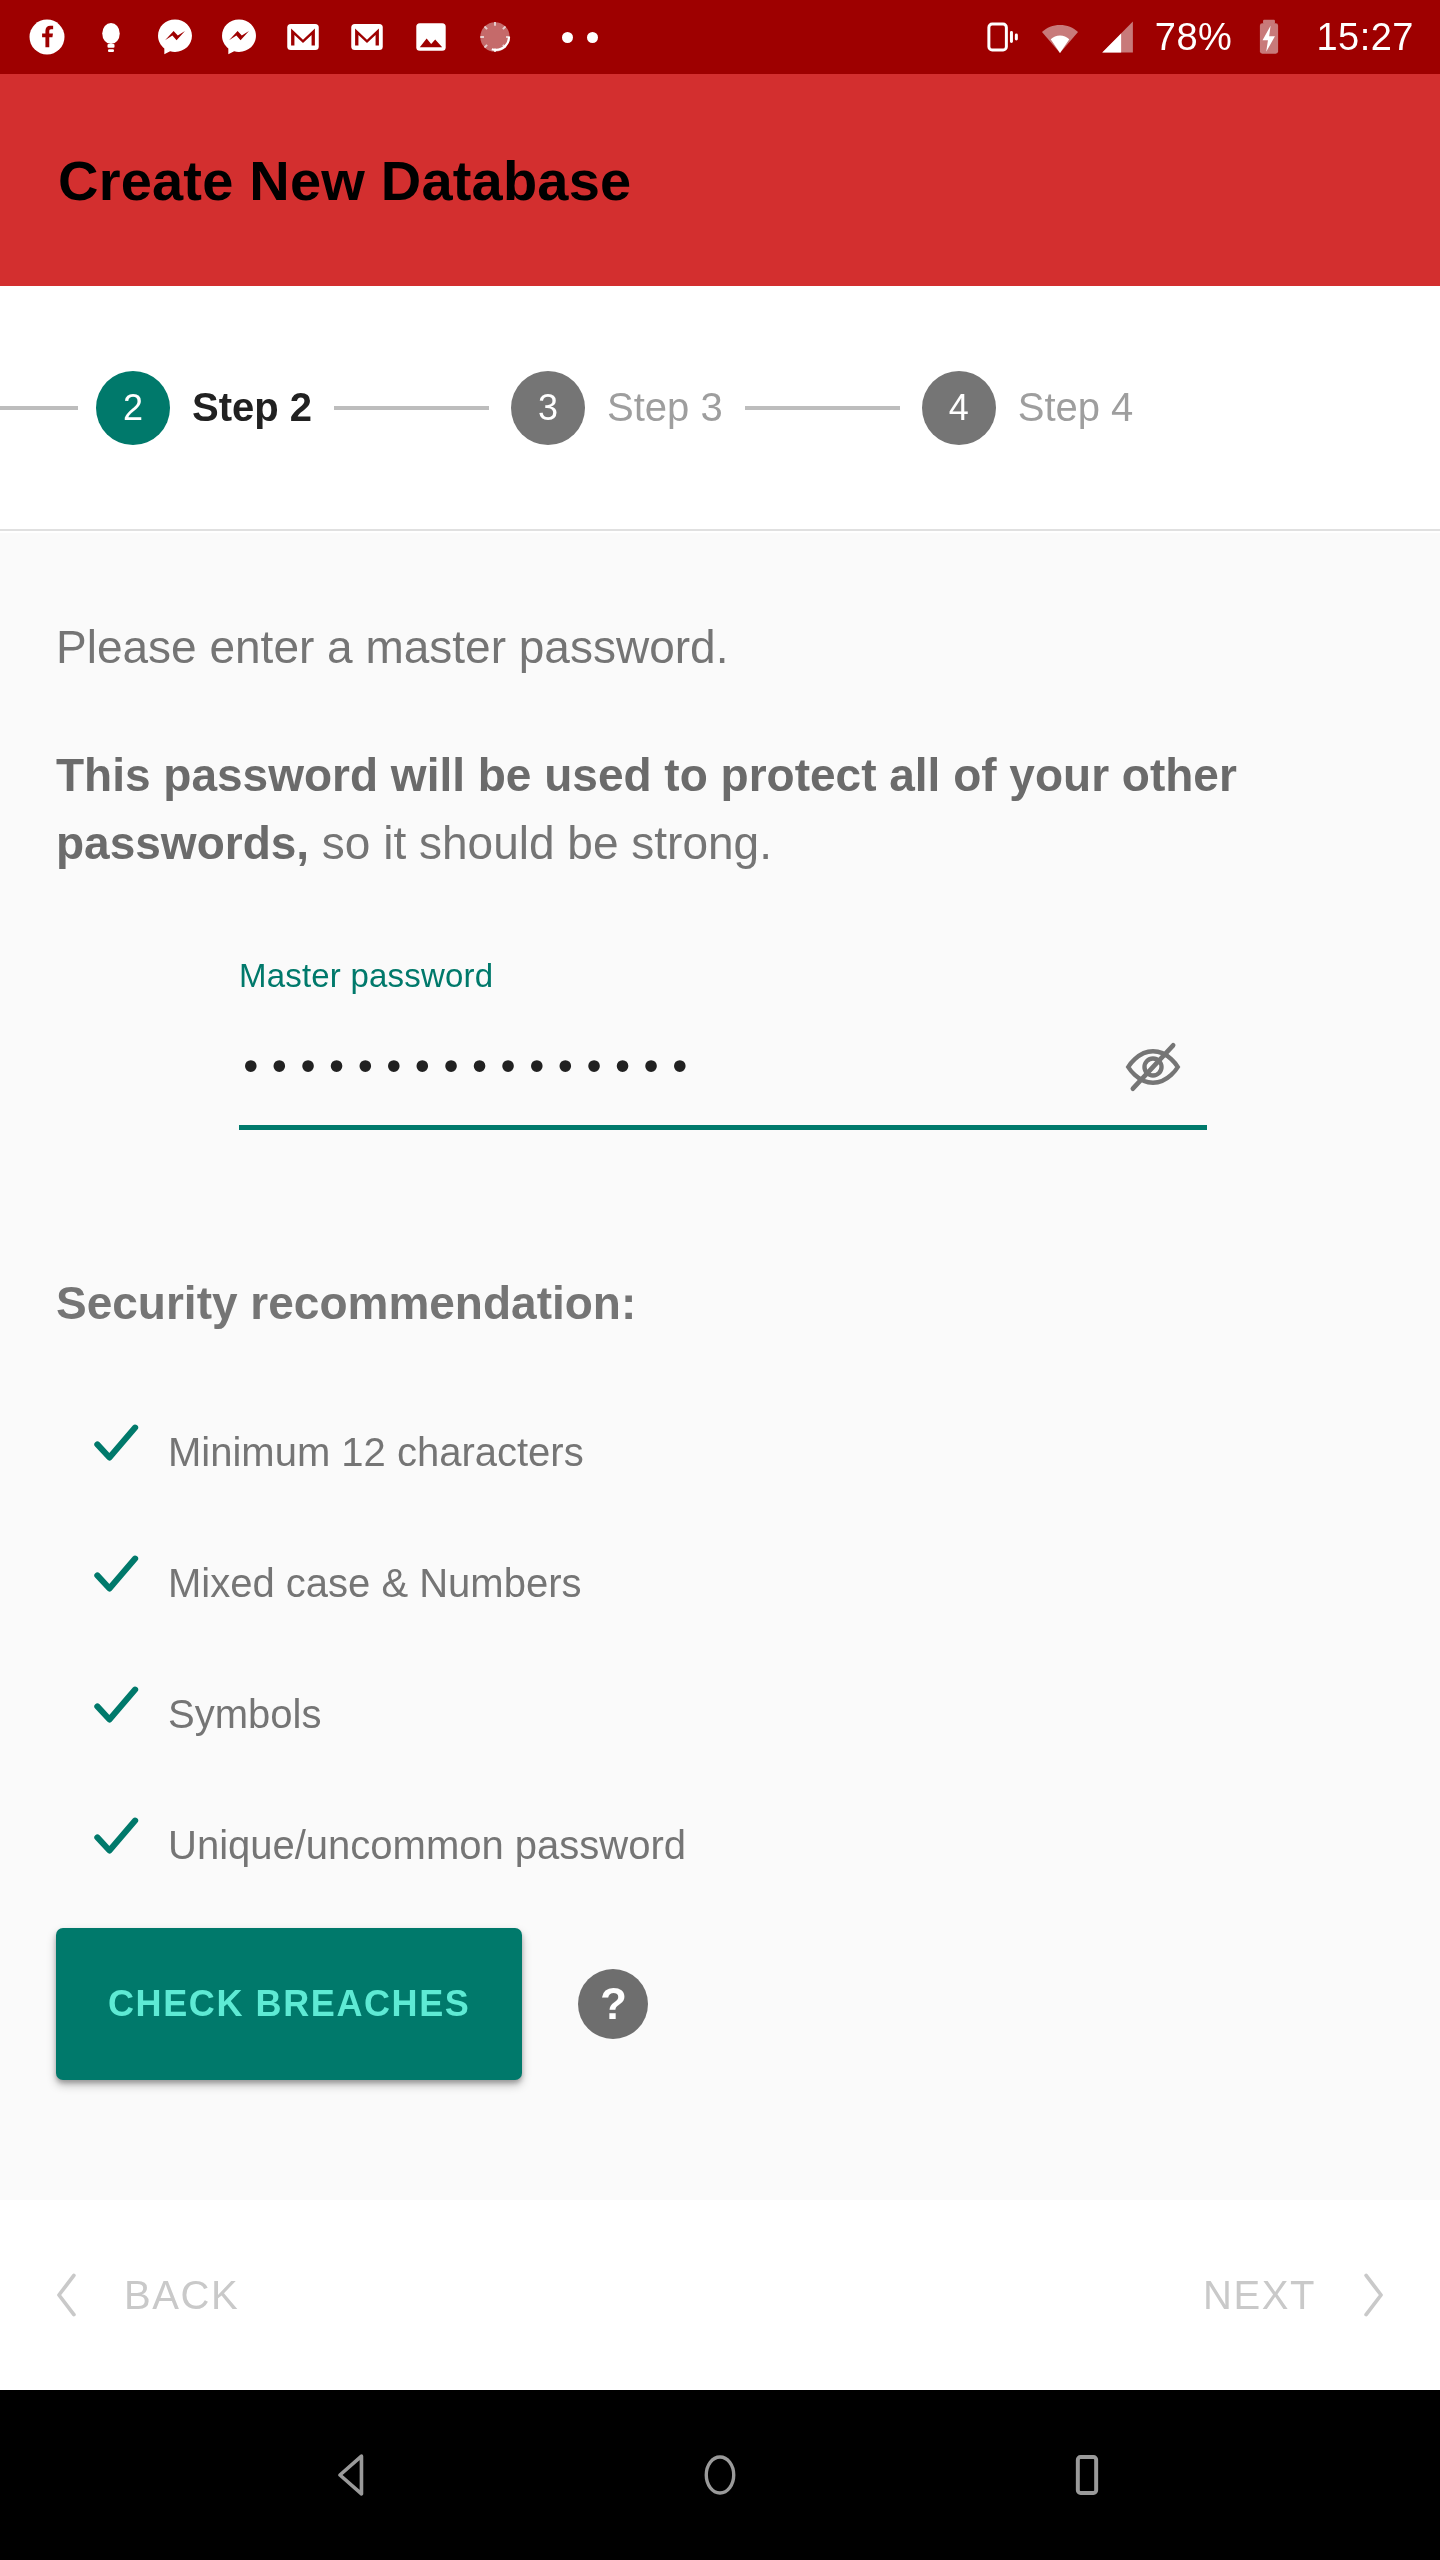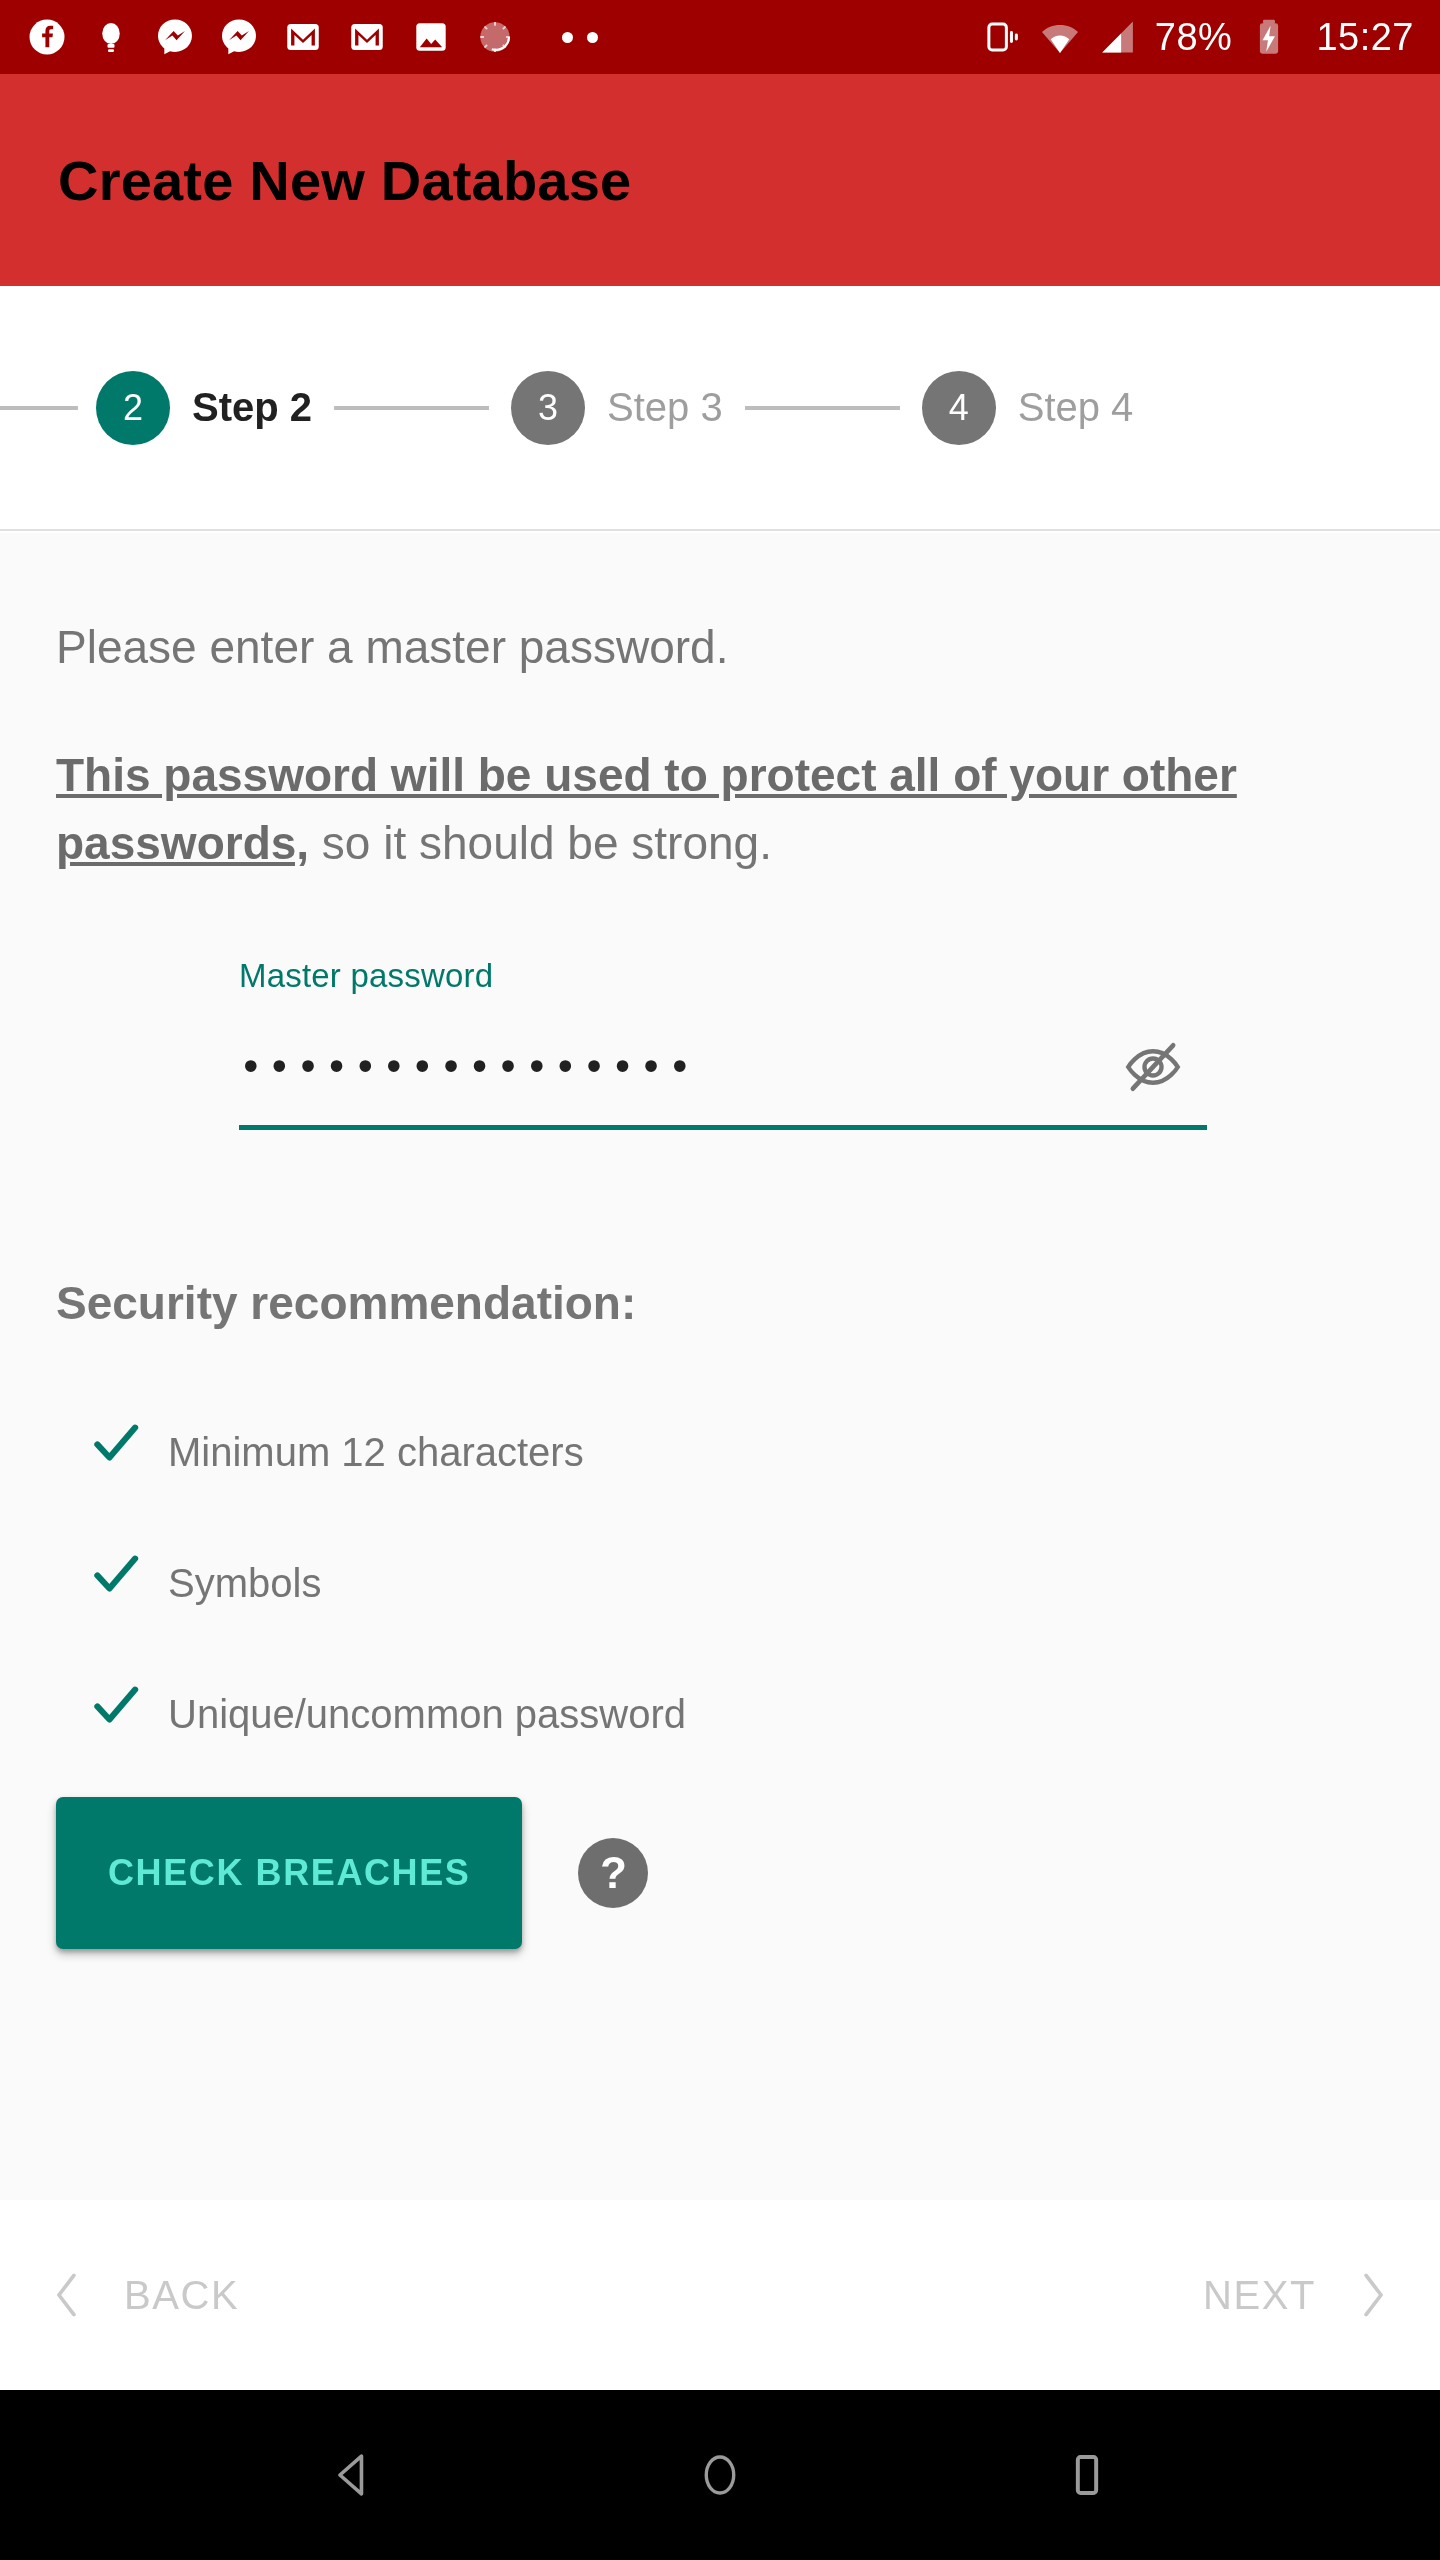--- a/index.html
+++ b/index.html
@@ -83,21 +83,21 @@
   }
   .intro {
     margin-top:86px;
     font-size:46px; color:#757575; font-weight:400; line-height:1.25;
   }
   .warning {
     margin-top:64px;
     font-size:46px; color:#757575; font-weight:400; line-height:1.48;
     max-width:1300px;
   }
-  .warning b { color:#6b6b6b; font-weight:700;text-decoration:underline; }
+  .warning b { color:#6b6b6b; font-weight:700; }
 
   
   .field-wrap {
     margin-top:80px; margin-left:183px; width:968px;
     position:relative;
   }
   .field-label {
     font-size:33px; color:#00796B; font-weight:400; letter-spacing:.2px;
   }
   .field-row {
@@ -337,20 +337,28 @@
     <div class="rec-title">Security recommendation:</div>
 
     <div class="rec-list">
       <div class="rec-item">
         <span class="rec-check">
           <svg viewBox="0 0 24 24">
               <path fill="none" stroke="#00796B" stroke-width="2.6" stroke-linecap="round" stroke-linejoin="round" d="M4 12.6l5.2 5.6L20.2 5.4"></path>
             </svg>
         </span>
         <span class="rec-text">Minimum 12 characters</span>
+      </div>
+      <div class="rec-item">
+        <span class="rec-check">
+          <svg viewBox="0 0 24 24">
+              <path fill="none" stroke="#00796B" stroke-width="2.6" stroke-linecap="round" stroke-linejoin="round" d="M4 12.6l5.2 5.6L20.2 5.4"></path>
+            </svg>
+        </span>
+        <span class="rec-text">Mixed case &amp; Numbers</span>
       </div>
       <div class="rec-item">
         <span class="rec-check">
           <svg viewBox="0 0 24 24">
               <path fill="none" stroke="#00796B" stroke-width="2.6" stroke-linecap="round" stroke-linejoin="round" d="M4 12.6l5.2 5.6L20.2 5.4"></path>
             </svg>
         </span>
         <span class="rec-text">Symbols</span>
       </div>
       <div class="rec-item">

